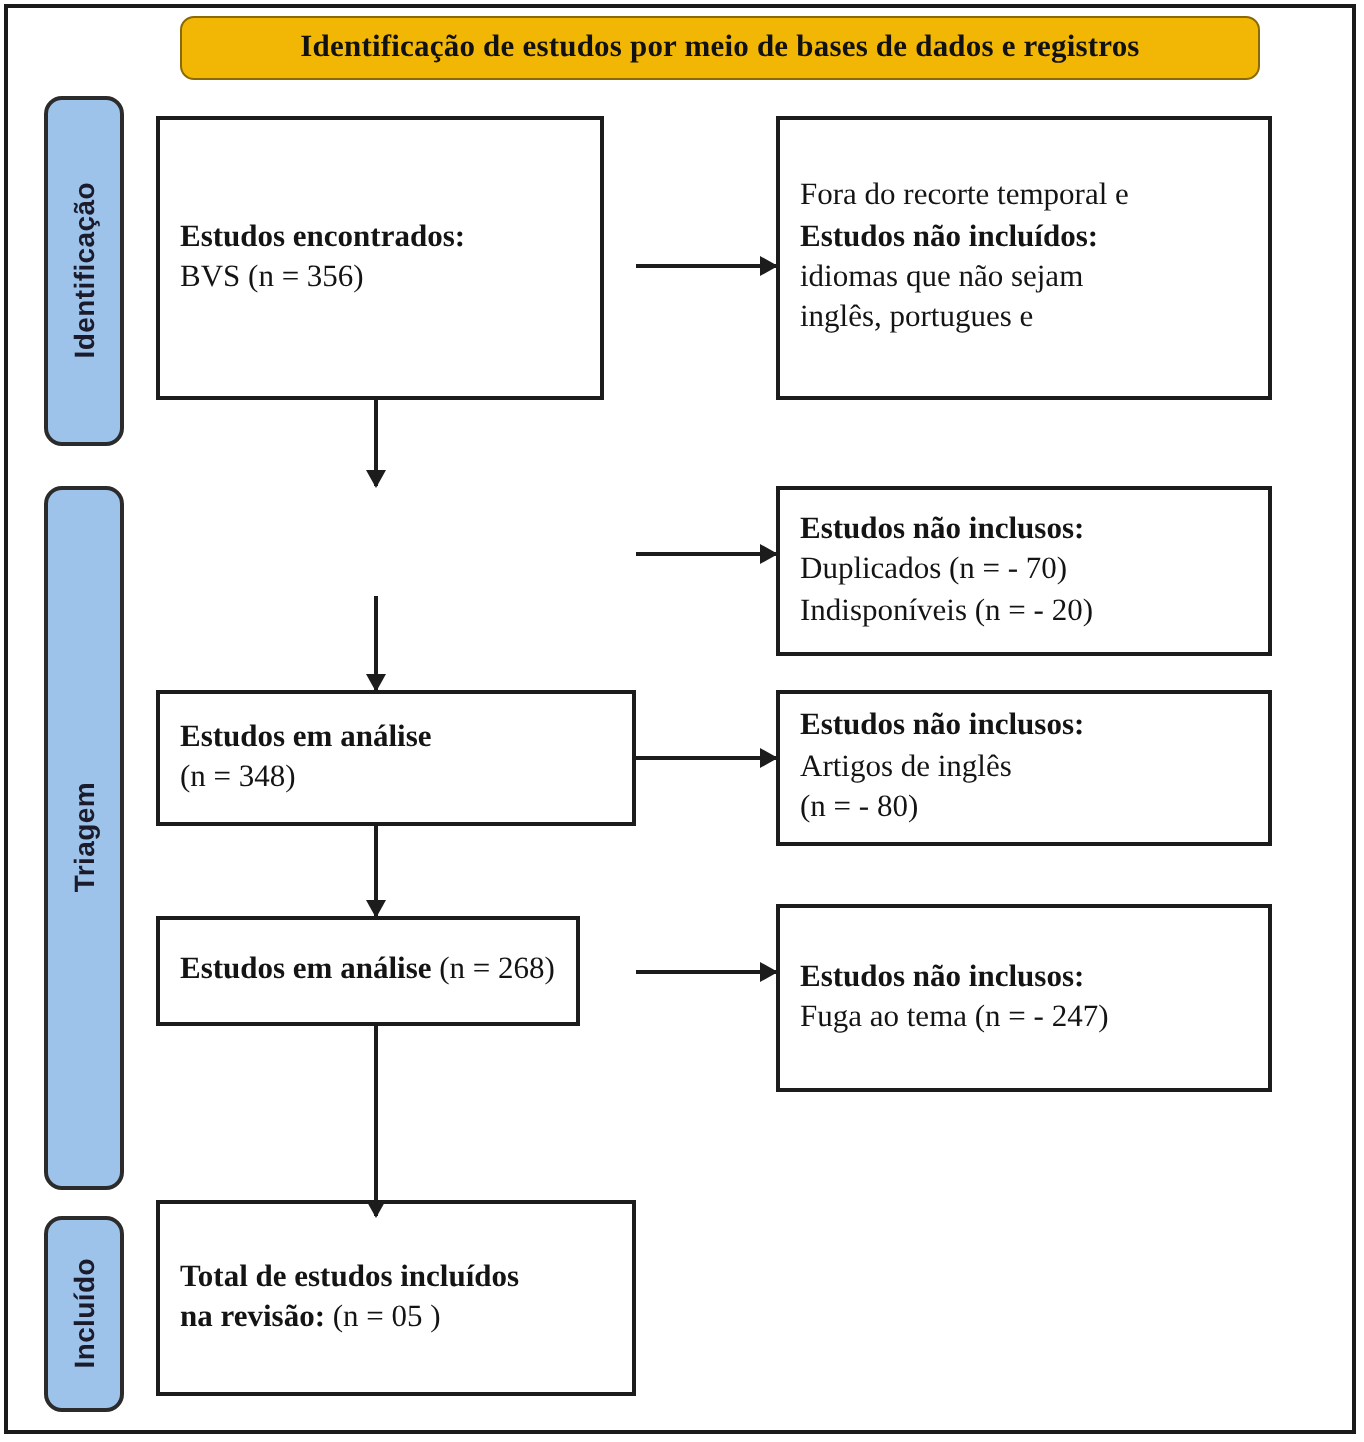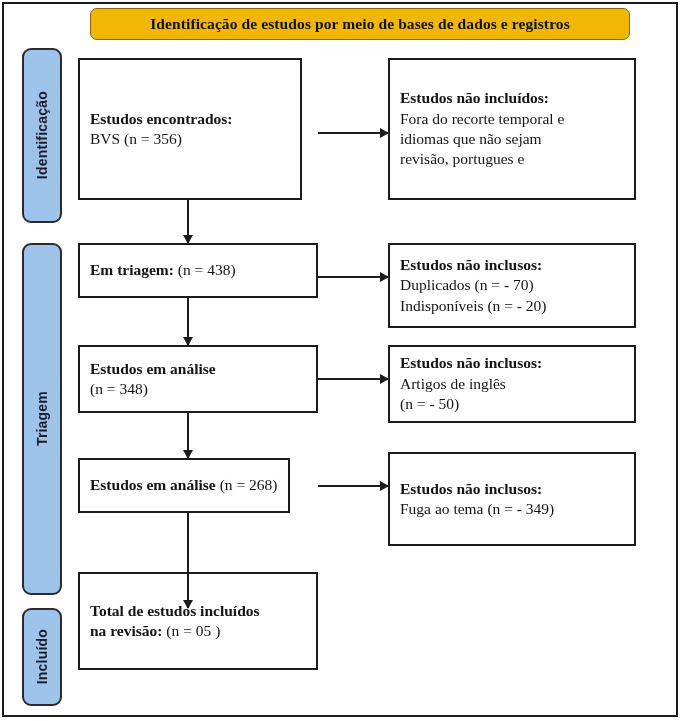--- a/index.html
+++ b/index.html
@@ -95,21 +95,21 @@
     white-space: nowrap;
   }
   .box-line.bold { font-weight: bold; }
   .box-line .reg { font-weight: normal; }
 
   
   .b-found   { left: 78px; top: 58px;  width: 224px; height: 142px; }
   .b-triage  { left: 78px; top: 243px; width: 240px; height: 55px;  }
   .b-anal1   { left: 78px; top: 345px; width: 240px; height: 68px;  }
   .b-anal2   { left: 78px; top: 458px; width: 212px; height: 55px;  }
-  .b-total   { left: 78px; top: 572px; width: 240px; height: 98px;  }
+  .b-total   { left: 78px; top: 600px; width: 240px; height: 98px;  }
 
   
   .b-exc1 { left: 388px; top: 58px;  width: 248px; height: 142px; }
   .b-exc2 { left: 388px; top: 243px; width: 248px; height: 85px;  }
   .b-exc3 { left: 388px; top: 345px; width: 248px; height: 78px;  }
   .b-exc4 { left: 388px; top: 452px; width: 248px; height: 94px;  }
 
   
   .h-arrow {
     position: absolute;
@@ -171,54 +171,51 @@
   <div class="stage stage-incluido">
     <span class="stage-label">Incluído</span>
   </div>
 
   <div class="box b-found">
     <div class="box-line bold">Estudos encontrados:</div>
     <div class="box-line">BVS (n = 356)</div>
   </div>
 
   <div class="box b-exc1">
+    <div class="box-line">Fora do recorte temporal e</div>
     <div class="box-line bold">Estudos não incluídos:</div>
-    <div class="box-line">Fora do recorte temporal e</div>
     <div class="box-line">idiomas que não sejam</div>
-    <div class="box-line">revisão, portugues e</div>
-  </div>
-
-  <div class="box b-triage">
-    <div class="box-line bold"><span>Em triagem:</span> <span class="reg">(n = 438)</span></div>
-  </div>
+    <div class="box-line">inglês, portugues e</div>
+  </div>
+
 
   <div class="box b-exc2">
     <div class="box-line bold">Estudos não inclusos:</div>
     <div class="box-line">Duplicados (n = - 70)</div>
     <div class="box-line">Indisponíveis (n =  - 20)</div>
   </div>
 
   <div class="box b-anal1">
     <div class="box-line bold">Estudos em análise</div>
     <div class="box-line">(n = 348)</div>
   </div>
 
   <div class="box b-exc3">
     <div class="box-line bold">Estudos não inclusos:</div>
     <div class="box-line">Artigos de inglês</div>
-    <div class="box-line">(n =  - 50)</div>
+    <div class="box-line">(n =  - 80)</div>
   </div>
 
   <div class="box b-anal2">
     <div class="box-line bold"><span>Estudos em análise</span> <span class="reg">(n = 268)</span></div>
   </div>
 
   <div class="box b-exc4">
     <div class="box-line bold">Estudos não inclusos:</div>
-    <div class="box-line">Fuga ao tema (n = - 349)</div>
+    <div class="box-line">Fuga ao tema (n = - 247)</div>
   </div>
 
   <div class="box b-total">
     <div class="box-line bold">Total de estudos incluídos</div>
     <div class="box-line bold"><span>na revisão:</span> <span class="reg">(n = 05 )</span></div>
   </div>
 
   <div class="h-arrow ha1"></div>
   <div class="h-arrow ha2"></div>
   <div class="h-arrow ha3"></div>

